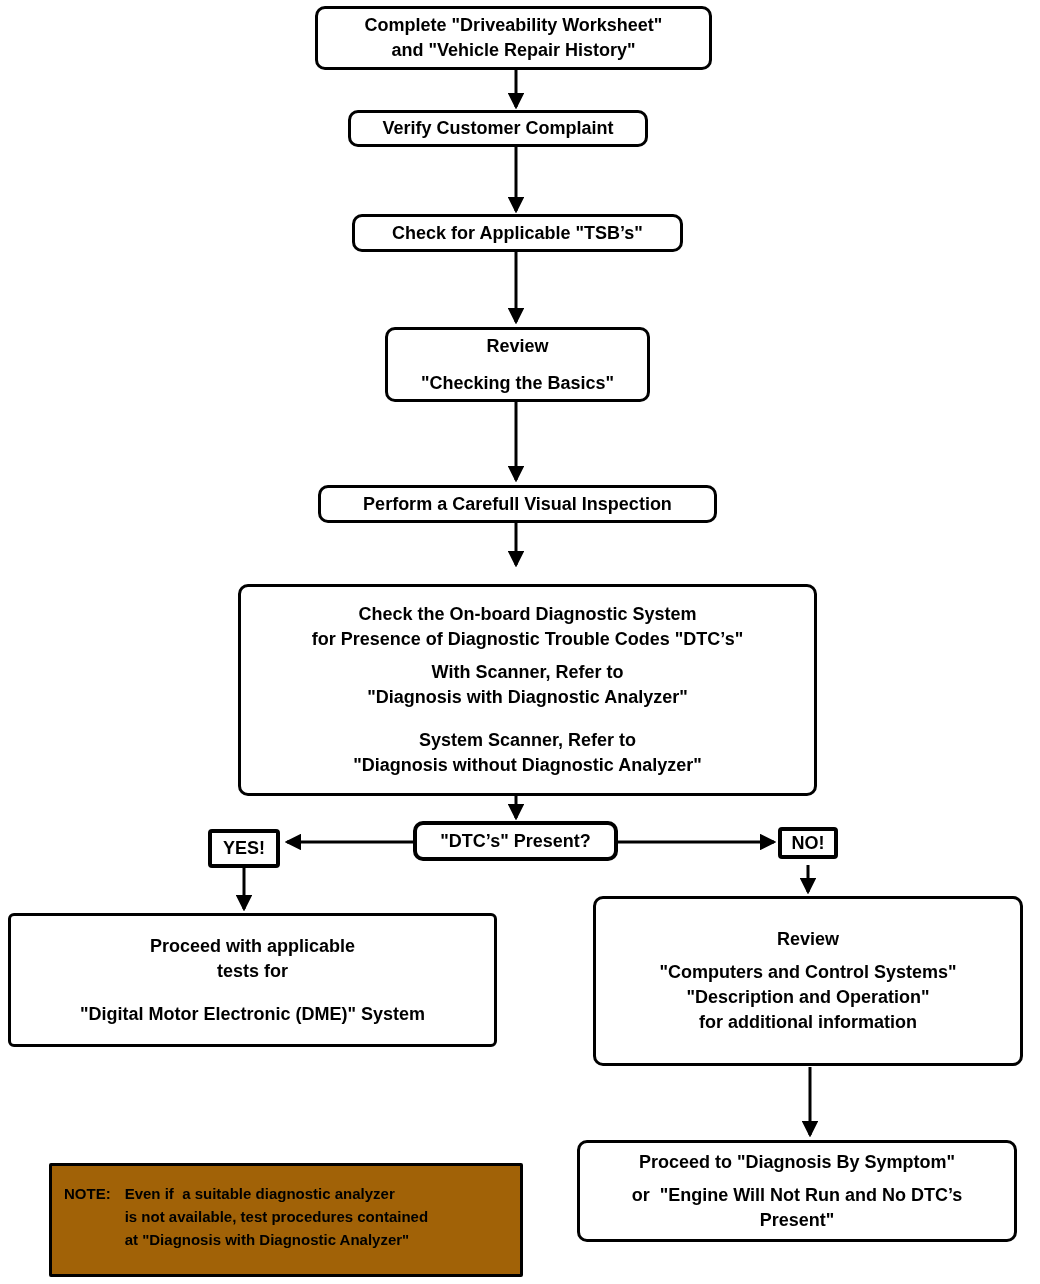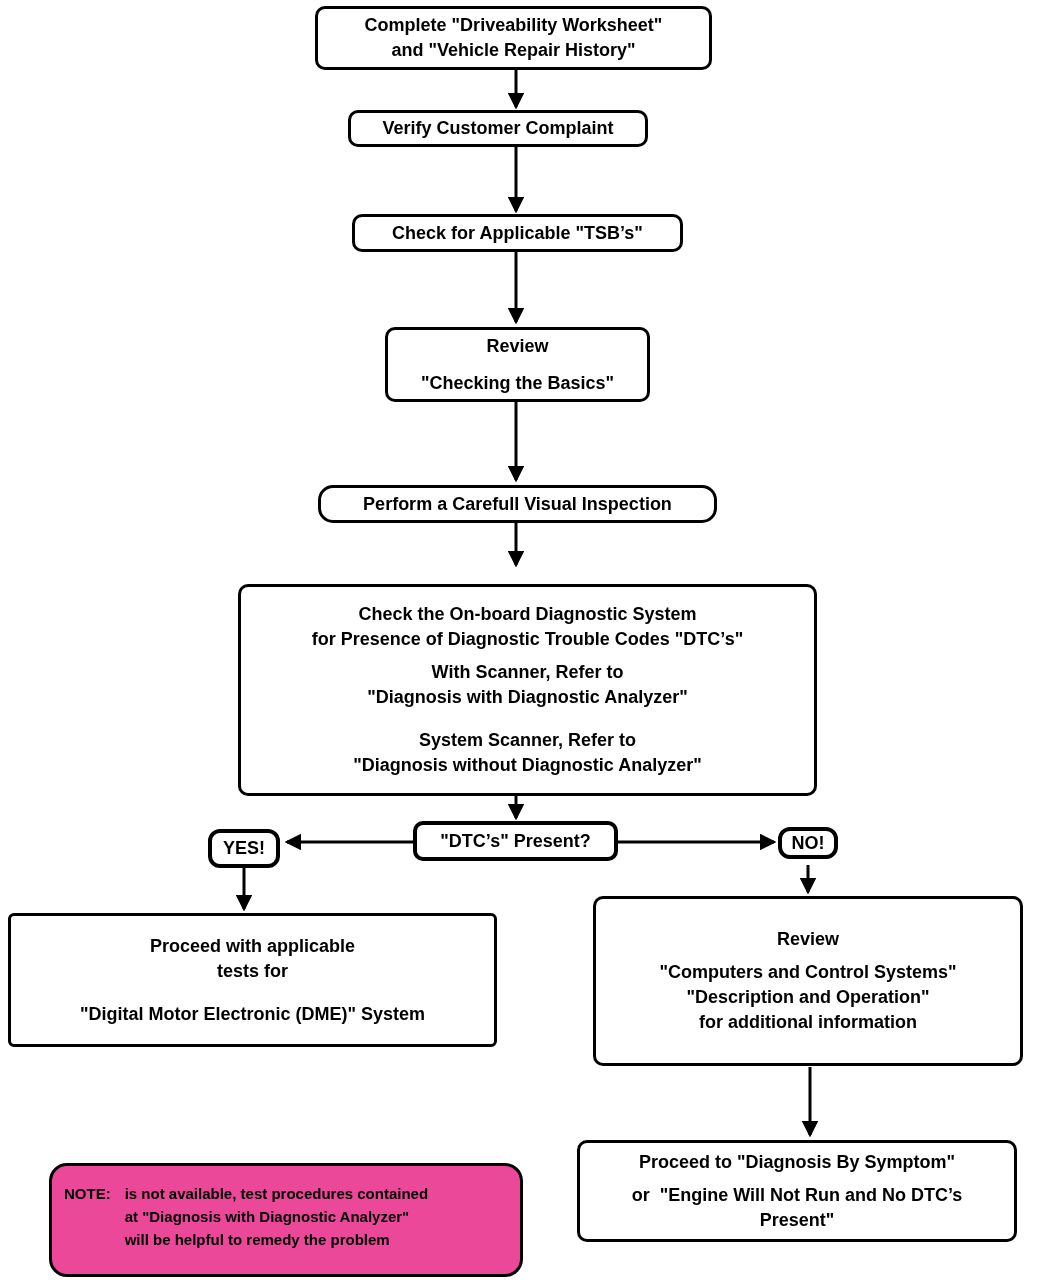--- a/index.html
+++ b/index.html
@@ -27,33 +27,33 @@
     flex-direction: column;
     align-items: center;
     justify-content: center;
     text-align: center;
     font-weight: bold;
     font-size: 18px;
     line-height: 25px;
   }
   .node.small-tag {
     border-width: 4px;
-    border-radius: 12px;
+    border-radius: 4px;
   }
   .tline { white-space: pre; }
   .gap8  { margin-top: 8px; }
   .gap12 { margin-top: 12px; }
   .gap18 { margin-top: 18px; }
   .gap20 { margin-top: 8px; }
   .note {
     position: absolute;
     box-sizing: border-box;
-    background: #ec4899;
+    background: #a16207;
     border: 3px solid #000000;
-    border-radius: 18px;
+    border-radius: 2px;
     display: flex;
     flex-direction: row;
     align-items: flex-start;
     font-weight: bold;
     font-size: 15px;
     line-height: 23px;
     padding: 16px 10px 10px 12px;
   }
   .note .note-label { margin-right: 14px; white-space: pre; }
   .note .note-lines { text-align: left; }
@@ -94,21 +94,21 @@
 
   <div class="node" style="left:352px; top:214px; width:331px; height:38px;">
     <div class="tline">Check for Applicable "TSB’s"</div>
   </div>
 
   <div class="node" style="left:385px; top:327px; width:265px; height:75px;">
     <div class="tline">Review</div>
     <div class="tline gap12">"Checking the Basics"</div>
   </div>
 
-  <div class="node" style="left:318px; top:485px; width:399px; height:38px;border-radius:15px;">
+  <div class="node" style="left:318px; top:485px; width:399px; height:38px;">
     <div class="tline">Perform a Carefull Visual Inspection</div>
   </div>
 
   <div class="node" style="left:238px; top:584px; width:579px; height:212px;">
     <div class="tline">Check the On-board Diagnostic System</div>
     <div class="tline">for Presence of Diagnostic Trouble Codes "DTC’s"</div>
     <div class="tline gap20">With Scanner, Refer to</div>
     <div class="tline">"Diagnosis with Diagnostic Analyzer"</div>
     <div class="tline gap18">System Scanner, Refer to</div>
     <div class="tline">"Diagnosis without Diagnostic Analyzer"</div>
@@ -141,19 +141,19 @@
 
   <div class="node" style="left:577px; top:1140px; width:440px; height:102px;">
     <div class="tline">Proceed to "Diagnosis By Symptom"</div>
     <div class="tline gap8">or  "Engine Will Not Run and No DTC’s</div>
     <div class="tline">Present"</div>
   </div>
 
   <div class="note" style="left:49px; top:1163px; width:474px; height:114px;">
     <div class="note-label">NOTE:</div>
     <div class="note-lines">
+      <div class="tline">Even if  a suitable diagnostic analyzer</div>
       <div class="tline">is not available, test procedures contained</div>
       <div class="tline">at "Diagnosis with Diagnostic Analyzer"</div>
-      <div class="tline">will be helpful to remedy the problem</div>
     </div>
   </div>
 
 </div>
 
 </body></html>

